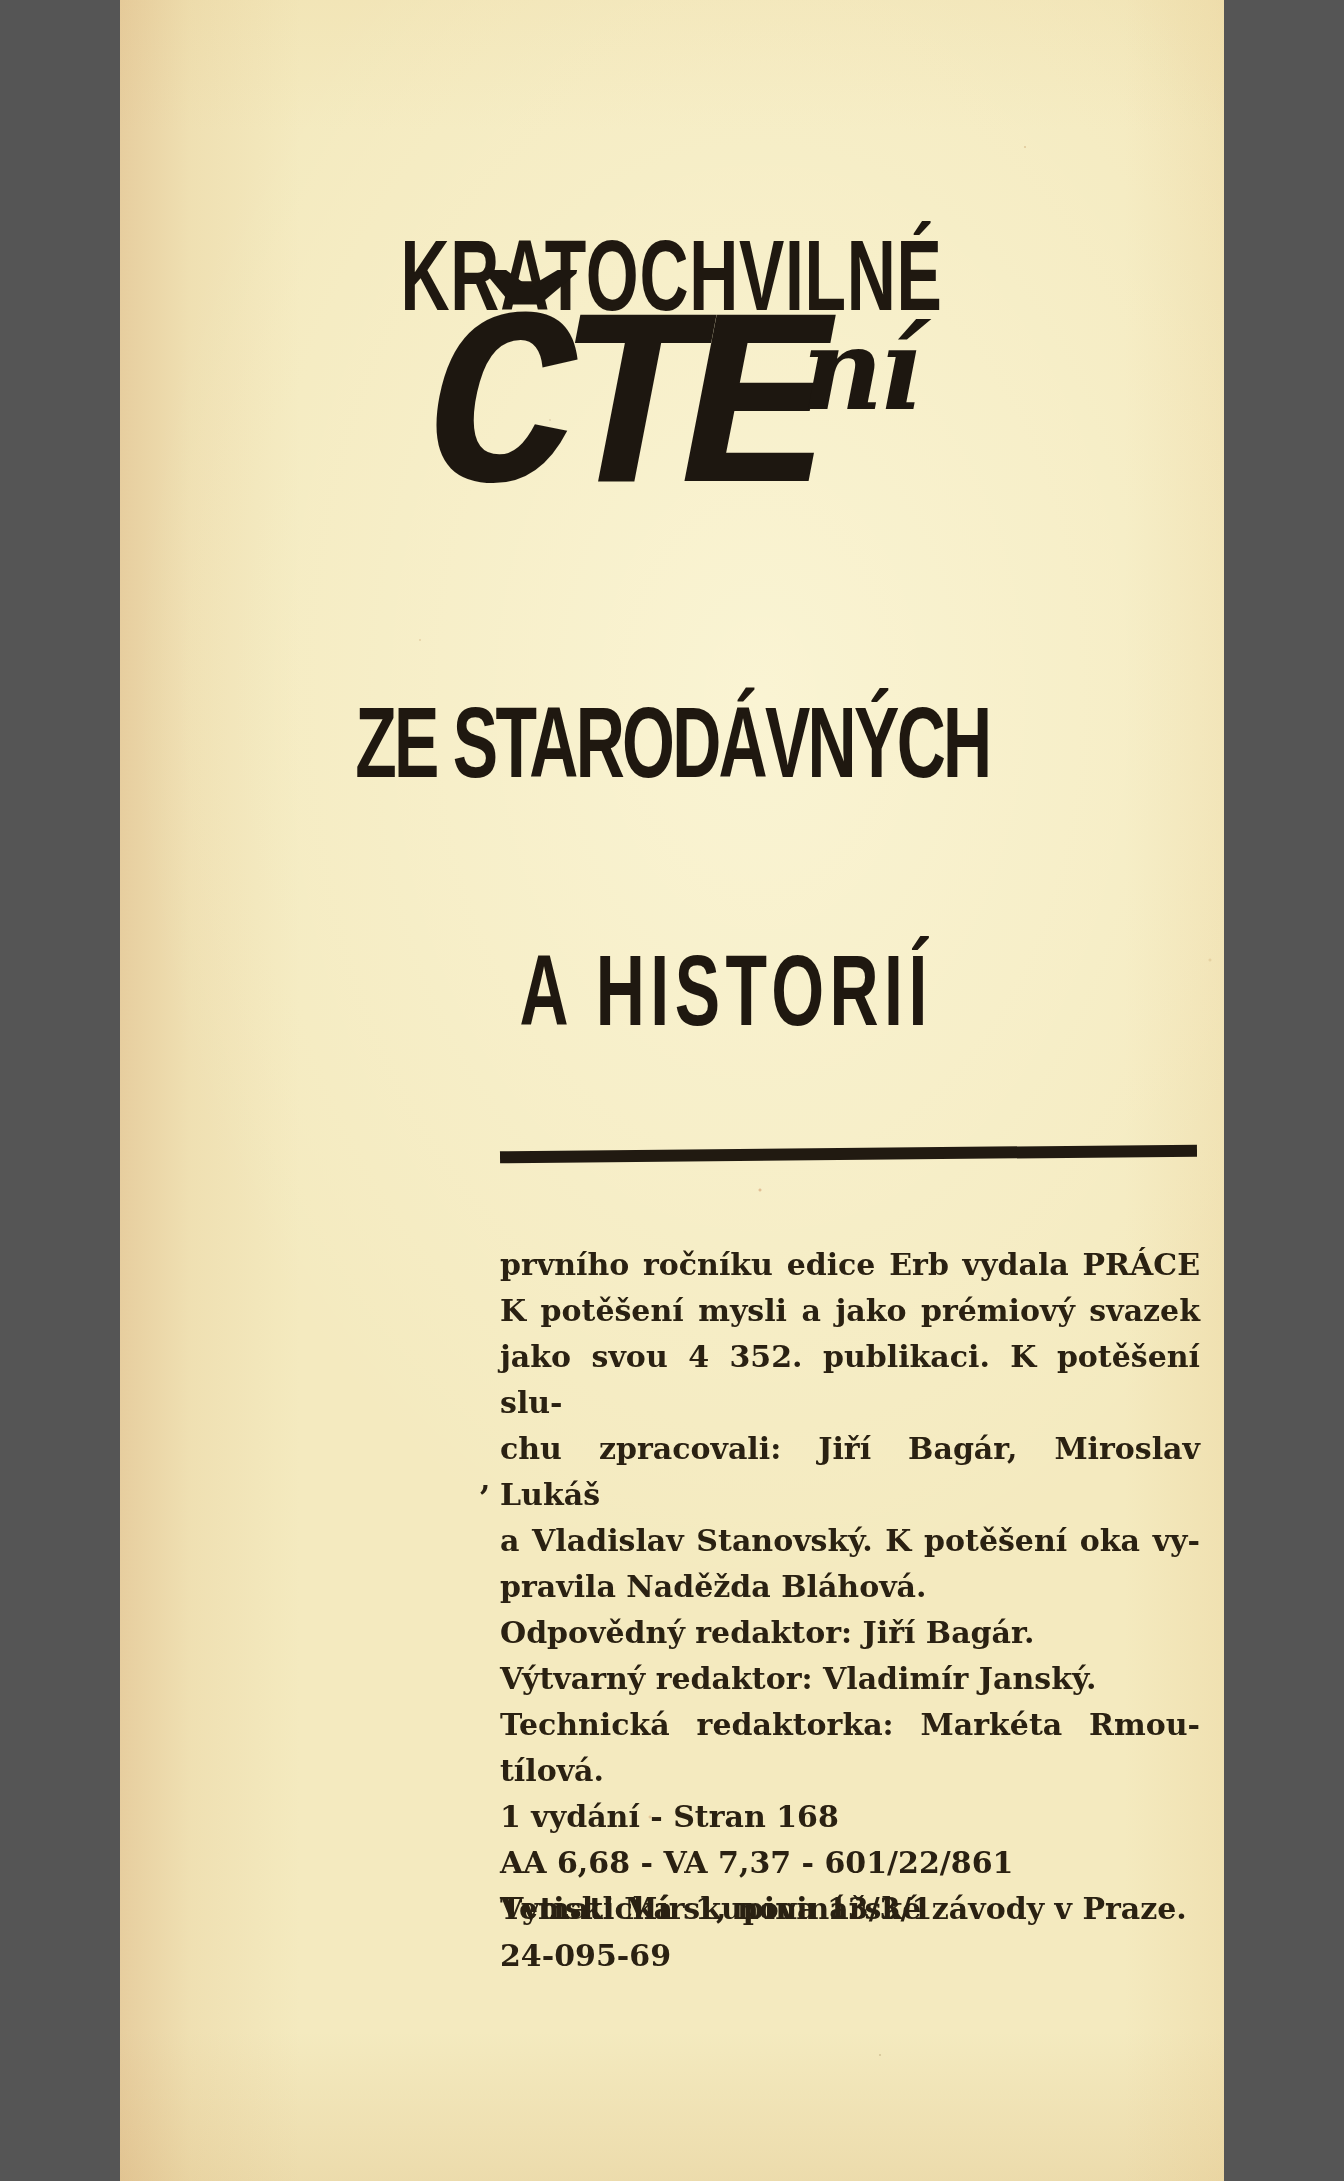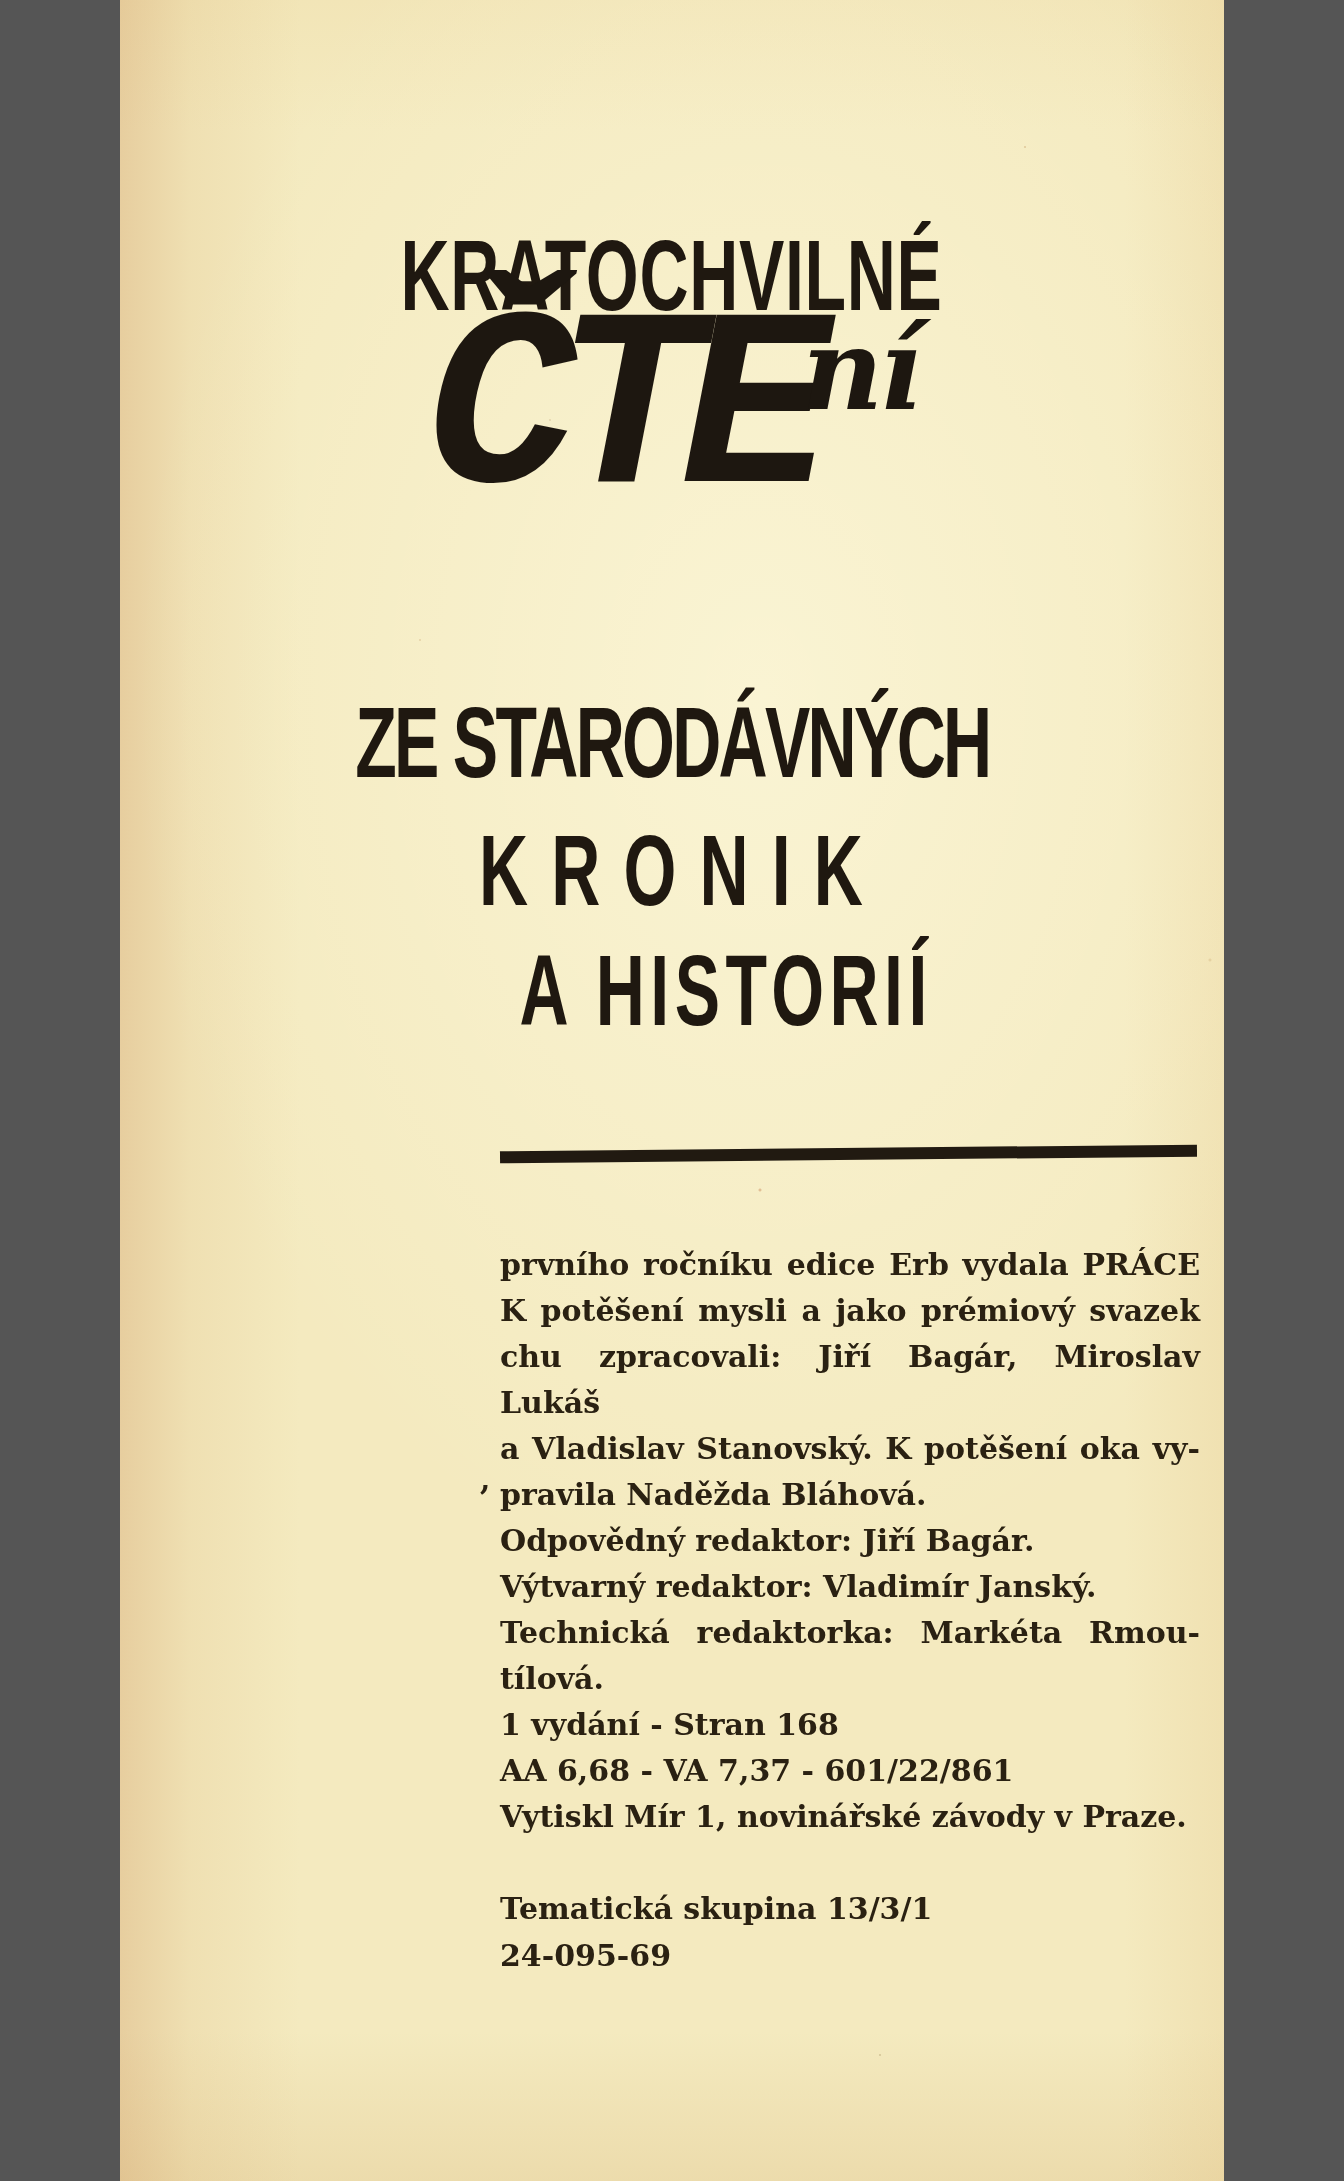--- a/index.html
+++ b/index.html
@@ -107,32 +107,30 @@
     <span class="squeeze">KRATOCHVILNÉ</span>
   </div>
 
   <div class="logo">
     <span class="logo-main">ČTE</span><span class="logo-suffix">ní</span>
   </div>
 
   <div class="heading t1">
     <span class="squeeze">ZE STARODÁVNÝCH</span>
   </div>
-  <div class="heading t2">
-    <span class="squeeze">KRONIK</span>
-  </div>
   <div class="heading t3">
     <span class="squeeze">A HISTORIÍ</span>
   </div>
 
   <div class="rule"></div>
 
   <div class="colophon">
     <div class="cl j">prvního ročníku edice Erb vydala PRÁCE</div>
     <div class="cl j">K potěšení mysli a jako prémiový svazek</div>
+    <div class="cl j">jako svou 4 352. publikaci. K potěšení slu-</div>
     <div class="cl j">chu zpracovali: Jiří Bagár, Miroslav Lukáš</div>
     <div class="cl j">a Vladislav Stanovský. K potěšení oka vy-</div>
     <div class="cl">pravila Naděžda Bláhová.</div>
     <div class="cl">Odpovědný redaktor: Jiří Bagár.</div>
     <div class="cl">Výtvarný redaktor: Vladimír Janský.</div>
     <div class="cl j">Technická redaktorka: Markéta Rmou-</div>
     <div class="cl">tílová.</div>
     <div class="cl">1 vydání - Stran 168</div>
     <div class="cl">AA 6,68 - VA 7,37 - 601/22/861</div>
     <div class="cl">Vytiskl Mír 1, novinářské závody v Praze.</div>

